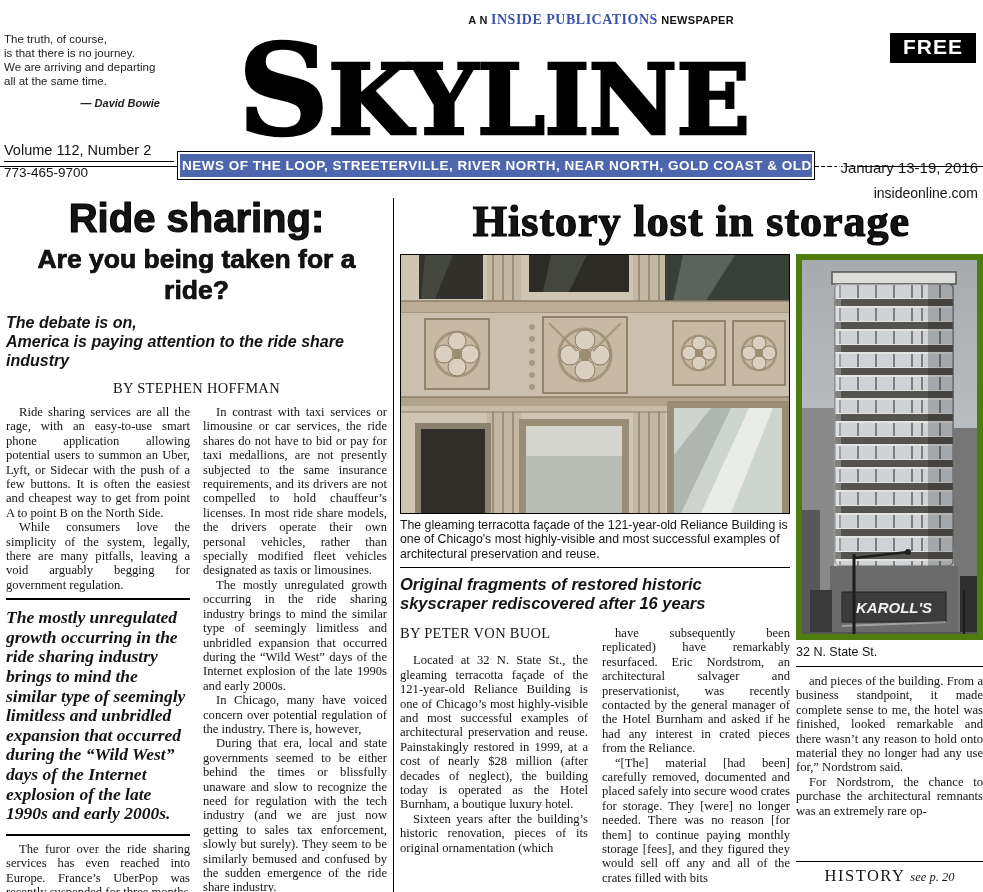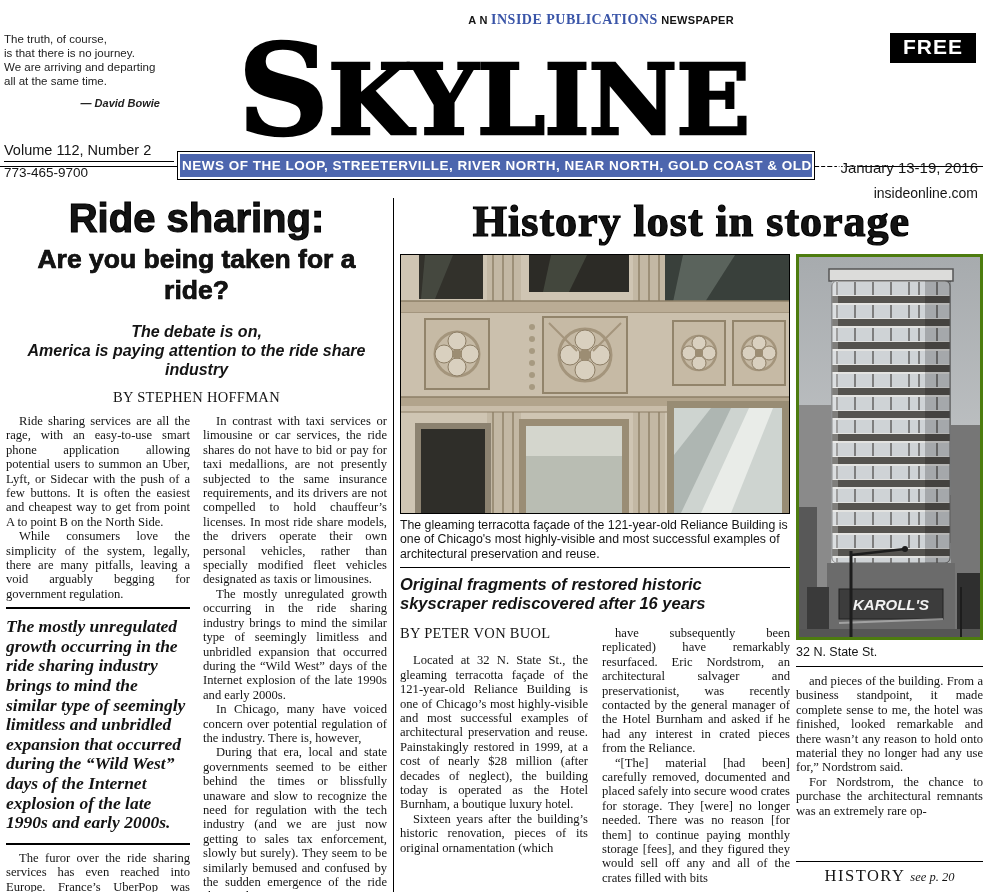--- a/index.html
+++ b/index.html
@@ -55,21 +55,21 @@
     font-size:16.5px; letter-spacing:1.5px; }
   .jump-line .ref { font-style:italic; font-size:12.5px; letter-spacing:0; }
 
   
   .ride { position:absolute; left:6px; top:196px; width:381px; height:696px; overflow:hidden; }
   .ride-h1 { font-family:"Liberation Sans",sans-serif; font-weight:bold; font-size:40px;
     text-align:center; -webkit-text-stroke:1.1px #000; letter-spacing:0; }
   .ride-h2 { font-family:"Liberation Sans",sans-serif; font-weight:bold; font-size:26.5px;
     text-align:center; -webkit-text-stroke:0.7px #000; margin-top:3px; }
   .ride-sub { font-family:"Liberation Sans",sans-serif; font-style:italic; font-weight:bold;
-    font-size:16px; line-height:19px; text-align:center; margin-top:16px; }
+    font-size:16px; line-height:19px; text-align:left; margin-top:7px; }
   .ride .byline { margin-top:10px;text-align:center; }
   .ride-cols { display:flex; gap:13px; margin-top:8px; height:540px; }
   .ride-col { width:184px; position:relative; }
   .pull-quote { border-top:2px solid #000; border-bottom:2px solid #000;
     margin-top:6px; padding:8px 0 10px;
     font-weight:bold; font-style:italic; font-size:17.5px; line-height:19.6px; text-align:left; }
   .pull-quote + p { margin-top:6px; }
 
   
   .history { position:absolute; left:400px; top:196px; width:583px; height:696px; overflow:hidden; }
@@ -78,21 +78,21 @@
   .hist-main { position:absolute; left:0; top:58px; width:390px; }
   .photo-main { width:390px; height:260px; border:1px solid #000; overflow:hidden; background:#cfc5b3; }
   .photo-caption { font-family:"Liberation Sans",sans-serif; font-size:12.3px; line-height:14.3px;
     margin-top:4px; text-align:left; padding-bottom:6px; border-bottom:1.5px solid #000; }
   .hist-sub { font-family:"Liberation Sans",sans-serif; font-style:italic; font-weight:bold;
     font-size:16.5px; line-height:19.5px; margin-top:7px; }
   .hist-cols { display:flex; gap:14px; margin-top:12px; }
   .hist-col { width:188px; }
   .hist-col .byline { margin-bottom:13px; }
   .hist-side { position:absolute; left:396px; top:58px; width:187px; height:634px; }
-  .photo-side { width:187px; height:386px; border:3px solid #4d7c0f; overflow:hidden; background:#c2410c; }
+  .photo-side { width:187px; height:386px; border:6px solid #4d7c0f; overflow:hidden; background:#c2410c; }
   .side-caption { font-family:"Liberation Sans",sans-serif; font-size:12.5px; margin-top:5px;
     padding-bottom:7px; border-bottom:1.5px solid #000; }
   .hist-side .bodytext { margin-top:7px; }
   .hist-jump { position:absolute; bottom:2px; left:0; right:0; }
 </style>
 </head>
 <body>
 
 <div class="quote-block">
   <div>The truth, of course,</div>

